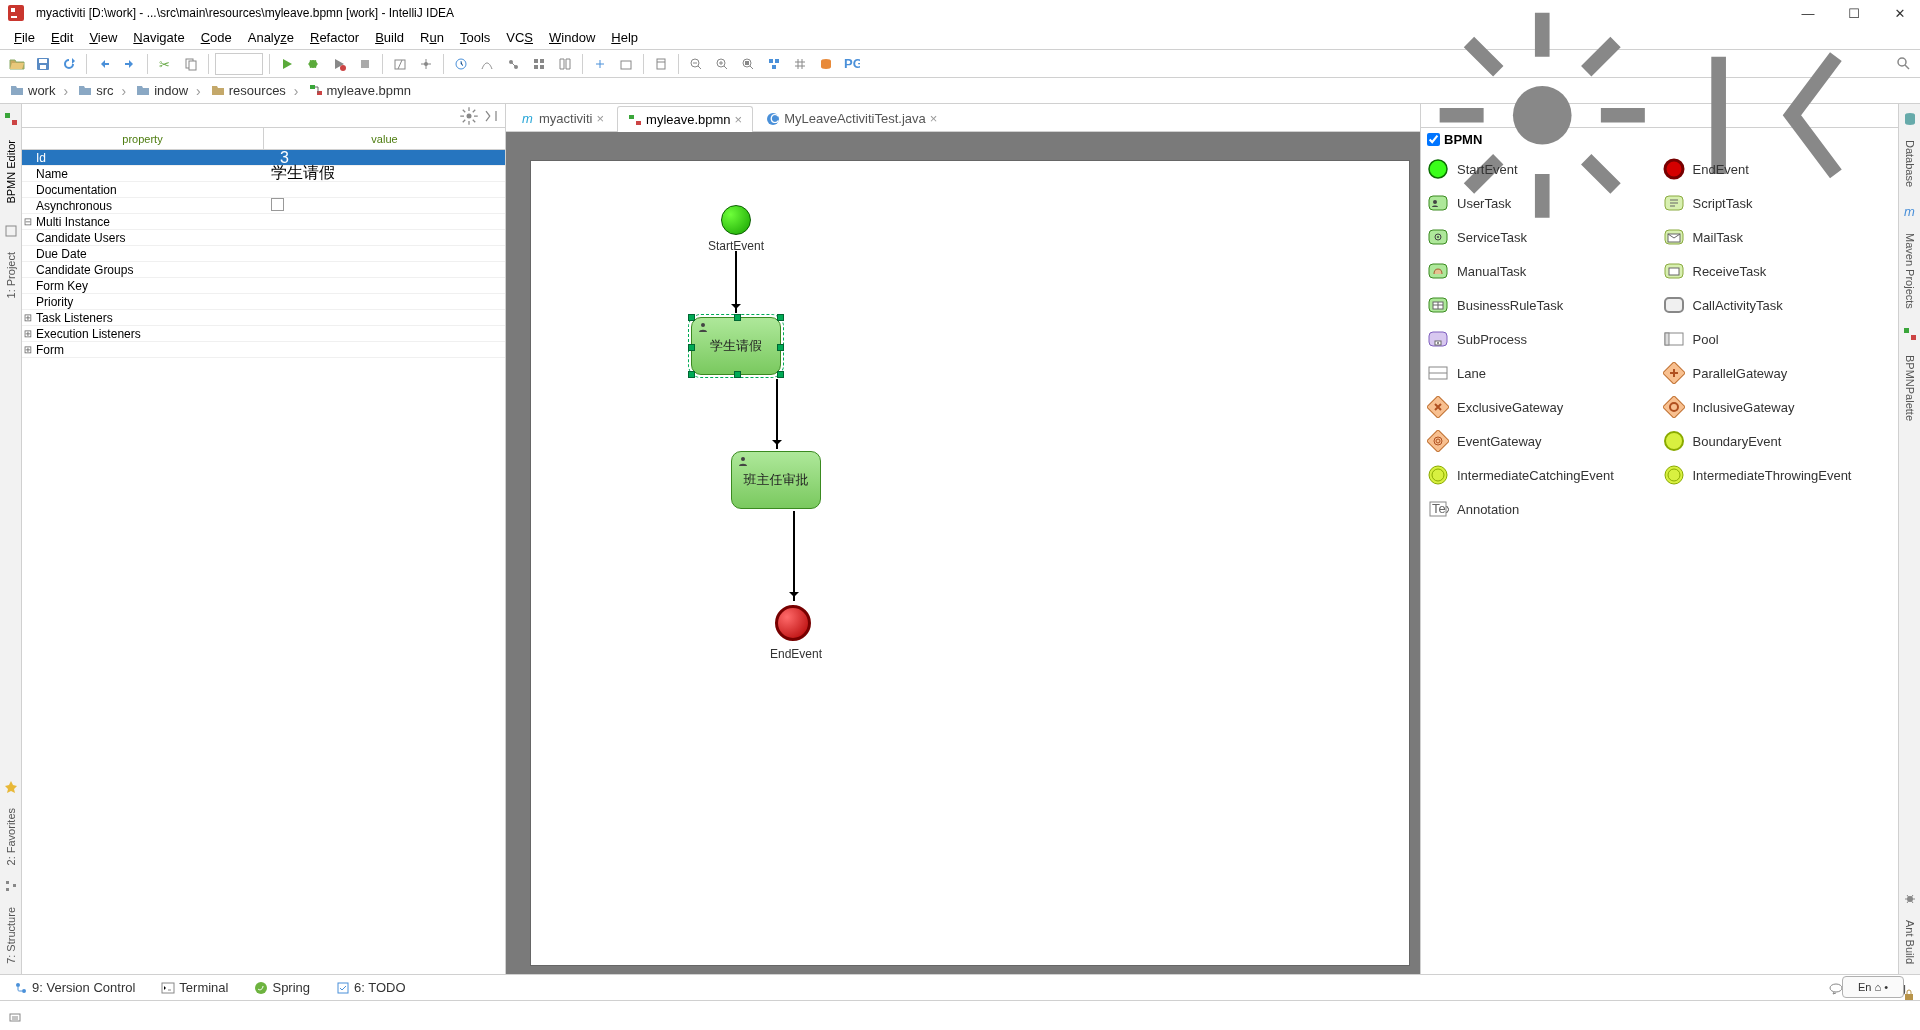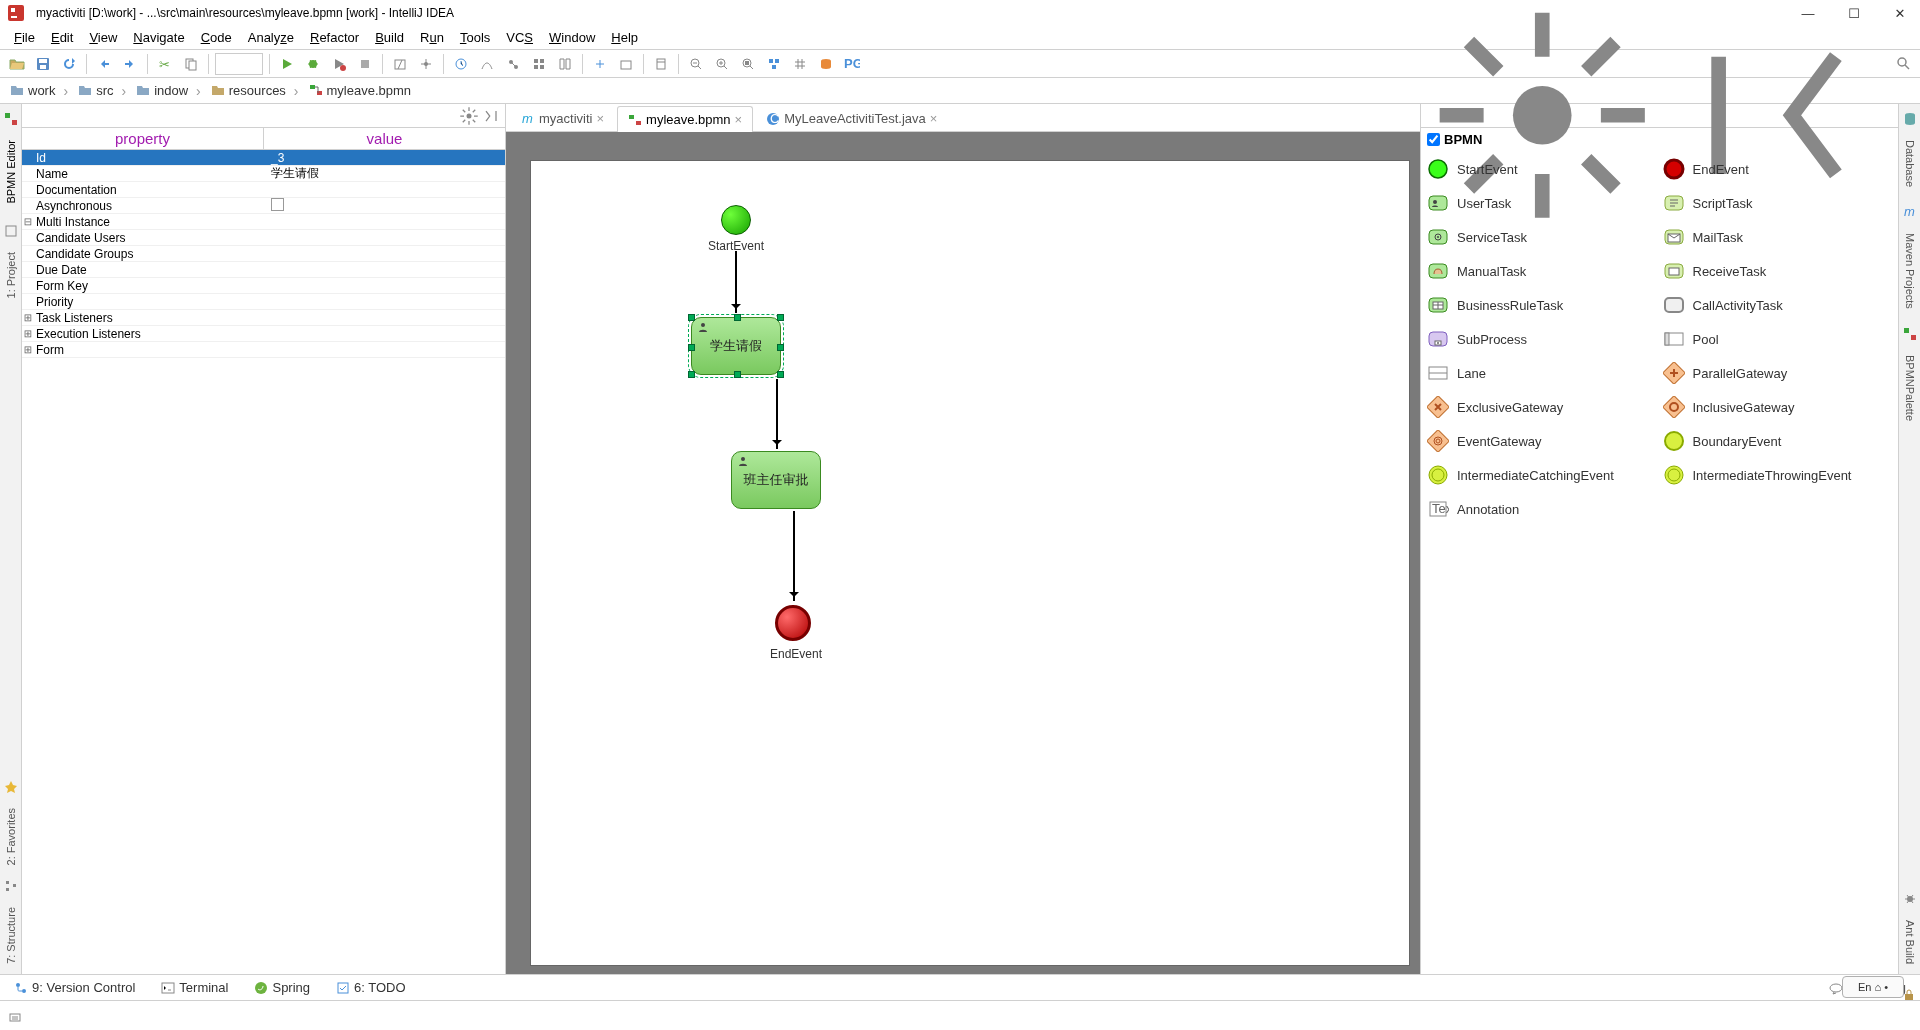--- a/index.html
+++ b/index.html
@@ -24,27 +24,27 @@
 .crumb-icon{width:14px;height:14px;margin-right:4px;}
 .main{display:flex;height:calc(1030px - 26px - 24px - 28px - 26px - 26px - 30px);}
 .left-gutter{width:22px;background:#f2f2f2;border-right:1px solid #d0d0d0;display:flex;flex-direction:column;align-items:center;padding-top:4px;}
 .left-gutter .vtab{writing-mode:vertical-rl;transform:rotate(180deg);padding:10px 2px;font-size:11px;color:#555;cursor:default;text-align:center;}
 .left-gutter .vtab.active{color:#000;}
 .gutter-icon{width:14px;height:14px;margin:4px 0;}
 .props-panel{width:484px;background:#fff;border-right:1px solid #d0d0d0;display:flex;flex-direction:column;}
 .props-toolbar{height:24px;display:flex;align-items:center;justify-content:flex-end;padding:0 4px;border-bottom:1px solid #d0d0d0;}
 .props-toolbar .ic{width:20px;height:20px;color:#666;margin-left:2px;}
 .props-header{display:flex;height:22px;border-bottom:1px solid #d0d0d0;background:#fff;}
-.props-header div{flex:1;text-align:center;font-size:15px;color:#a21caf;line-height:22px;}
+.props-header div{flex:1;text-align:center;font-size:11px;color:#4d7c0f;line-height:22px;}
 .props-header div:first-child{border-right:1px solid #d0d0d0;}
 .props-body{flex:1;overflow:auto;}
 .prow{display:flex;height:16px;align-items:center;border-bottom:1px solid #f0f0f0;}
 .prow.selected{background:#2675bf;color:#fff;}
 .prow .pk{width:243px;padding-left:14px;font-size:12px;}
-.prow .pv{flex:1;padding-left:6px;font-size:12px;}
+.prow .pv{flex:1;padding-left:6px;font-size:16px;}
 .prow .exp{width:12px;text-align:center;font-size:10px;color:#666;cursor:default;}
 .prow.hasExp .pk{padding-left:2px;}
 .prow .chk{width:13px;height:13px;border:1px solid #999;display:inline-block;position:relative;background:#fff;}
 .prow .chk.checked::after{content:"✓";position:absolute;top:-3px;left:0;font-size:11px;color:#000;}
 .canvas-area{flex:1;background:#7a7a7a;position:relative;overflow:hidden;}
 .tabs{height:28px;display:flex;align-items:flex-end;background:#fff;border-bottom:1px solid #d0d0d0;padding-left:4px;}
 .tab{height:26px;display:flex;align-items:center;padding:0 10px;border:1px solid transparent;border-bottom:none;margin-right:2px;font-size:12px;color:#555;background:#fff;border-radius:3px 3px 0 0;}
 .tab.active{color:#000;border-color:#d0d0d0;background:#fff;position:relative;top:1px;}
 .tab .tx{margin-left:4px;color:#999;cursor:default;}
 .tab-ic{width:14px;height:14px;margin-right:4px;}
@@ -386,25 +386,25 @@
         <div class="prow hasExp">
           <span class="exp">⊟</span>
           <span class="pk" style="padding-left:2px">Multi Instance</span>
           <span class="pv"></span>
         </div>
         <div class="prow">
           <span class="pk">Candidate Users</span>
           <span class="pv"></span>
         </div>
         <div class="prow">
+          <span class="pk">Due Date</span>
+          <span class="pv"></span>
+        </div>
+        <div class="prow">
           <span class="pk">Candidate Groups</span>
-          <span class="pv"></span>
-        </div>
-        <div class="prow">
-          <span class="pk">Due Date</span>
           <span class="pv"></span>
         </div>
         <div class="prow">
           <span class="pk">Form Key</span>
           <span class="pv"></span>
         </div>
         <div class="prow">
           <span class="pk">Priority</span>
           <span class="pv"></span>
         </div>

